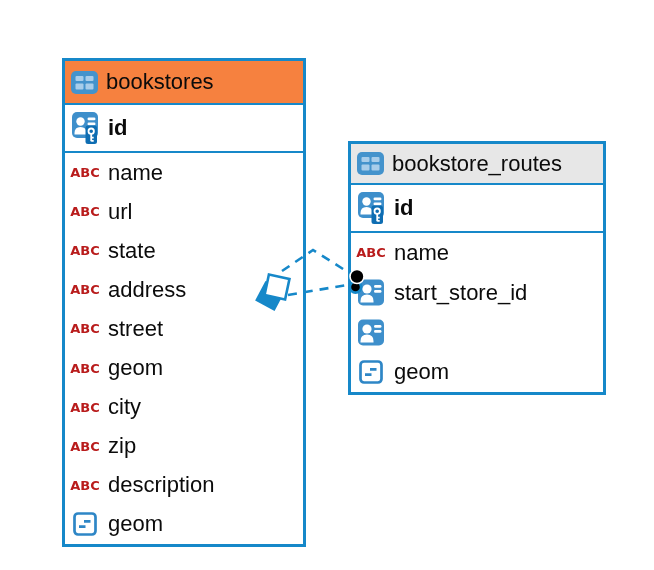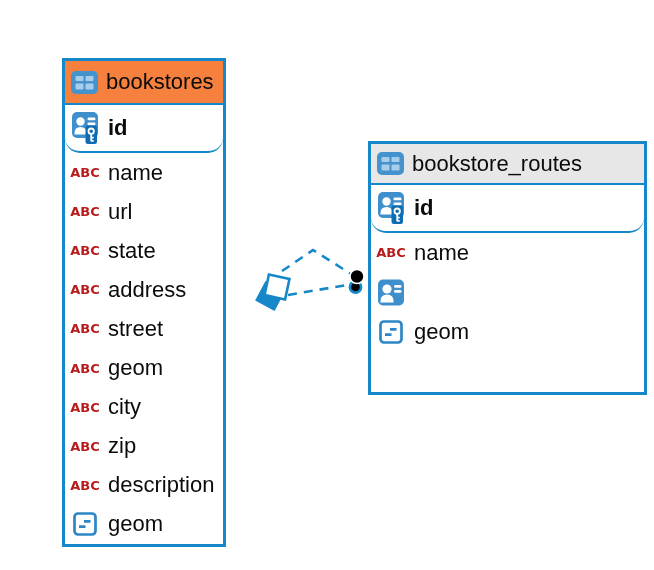--- a/index.html
+++ b/index.html
@@ -6,34 +6,34 @@
   body {
     width:654px; height:570px; position:relative; overflow:hidden;
     background:var(--canvas-bg,#fff);
     font-family:"Liberation Sans","DejaVu Sans",sans-serif;
     color:var(--text,#0b0b0b);
   }
   .table-card {
     position:absolute; background:#fff; box-sizing:border-box;
     border:3px solid var(--table-border,#1688C9);
   }
-  #table-bookstores       { left:62px;  top:58px;  width:164px; height:489px; --rowh:39.1px;  --headh:44px; }
-  #table-bookstore-routes { left:368px; top:141px; width:279px; height:254px;text-align:center; --rowh:39.75px; --headh:41px; }
+  #table-bookstores       { left:62px;  top:58px;  width:244px; height:489px; --rowh:39.1px;  --headh:44px; }
+  #table-bookstore-routes { left:348px; top:141px; width:258px; height:254px;text-align:center; --rowh:39.75px; --headh:41px; }
   .table-header {
     height:var(--headh); box-sizing:border-box;
     display:flex; align-items:center; gap:8px; padding-left:6px;
     border-bottom:2.5px solid var(--table-border,#1688C9);
   }
   .tbl-title { font-size:22px; white-space:nowrap; }
   .row {
     height:var(--rowh); box-sizing:border-box;
     display:flex; align-items:center; gap:8px; padding-left:5px;
     font-size:22px; white-space:nowrap;
   }
-  .row.pk-row { height:48px; border-bottom:2.5px solid var(--table-border,#1688C9);border-radius:15px; }
+  .row.pk-row { height:48px; border-bottom:2.5px solid var(--table-border,#1688C9); }
   .row.pk-row .col-name { font-weight:bold; }
   .col-icon { flex:0 0 30px; width:30px; display:flex; justify-content:center; align-items:center; }
   .hdr-icon { flex:0 0 27px; display:flex; align-items:center; }
   .abc {
     font-family:"DejaVu Sans",sans-serif; font-weight:700; font-size:13px;
     color:#b91c1c; letter-spacing:0;
   }
   #connectors {
     position:absolute; left:0; top:0; z-index:5; pointer-events:none;
   }
@@ -181,20 +181,32 @@
         <div class="row">
           <span class="col-icon">
             <svg width="27" height="27" viewBox="0 0 27 27">
               <rect x="0" y="0.5" width="26" height="26" rx="5" fill="#3E8FCB"></rect>
               <rect x="16" y="6" width="7.5" height="2.8" rx="1.4" fill="#fff"></rect>
               <rect x="16" y="11" width="7.5" height="2.8" rx="1.4" fill="#fff"></rect>
               <circle cx="9" cy="10" r="4.6" fill="#fff"></circle>
               <path d="M2.5 23.5 v-1.5 q0 -6.5 6.5 -6.5 q6.5 0 6.5 6.5 v1.5 z" fill="#fff"></path>
             </svg>
           </span>
+          <span class="col-name">start_store_id</span>
+        </div>
+        <div class="row">
+          <span class="col-icon">
+            <svg width="27" height="27" viewBox="0 0 27 27">
+              <rect x="0" y="0.5" width="26" height="26" rx="5" fill="#3E8FCB"></rect>
+              <rect x="16" y="6" width="7.5" height="2.8" rx="1.4" fill="#fff"></rect>
+              <rect x="16" y="11" width="7.5" height="2.8" rx="1.4" fill="#fff"></rect>
+              <circle cx="9" cy="10" r="4.6" fill="#fff"></circle>
+              <path d="M2.5 23.5 v-1.5 q0 -6.5 6.5 -6.5 q6.5 0 6.5 6.5 v1.5 z" fill="#fff"></path>
+            </svg>
+          </span>
         </div>
         <div class="row">
           <span class="col-icon">
             <svg width="24" height="24" viewBox="0 0 24 24">
               <rect x="1.5" y="1.5" width="21" height="21" rx="3.5" fill="#fff" stroke="#2E86C6" stroke-width="2.7"></rect>
               <path d="M11 9.3 h6.5 M6 14.6 h6.5" stroke="#2E86C6" stroke-width="2.7"></path>
             </svg>
           </span>
           <span class="col-name">geom</span>
         </div>

